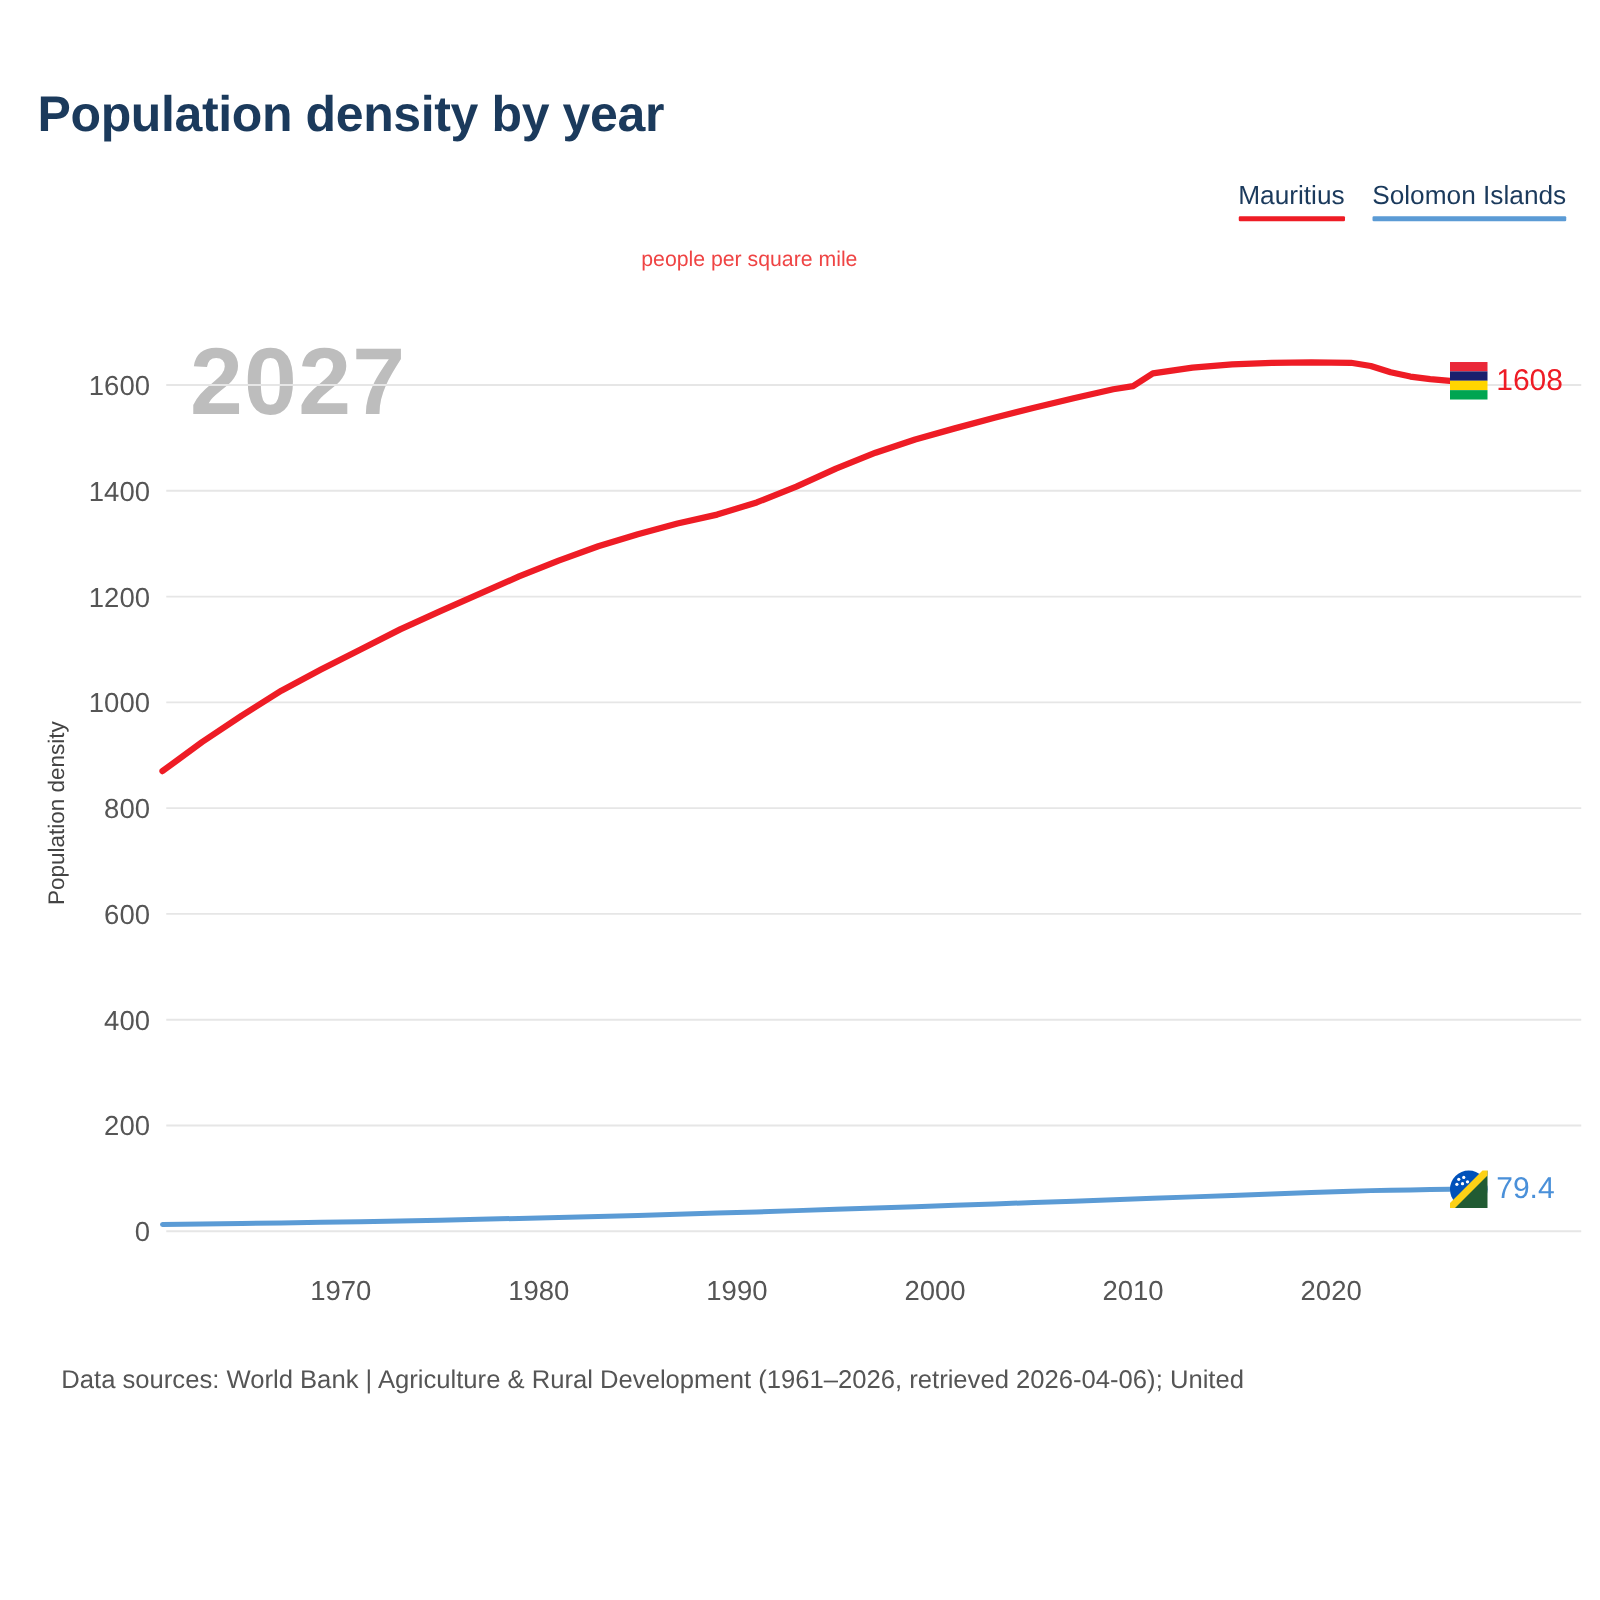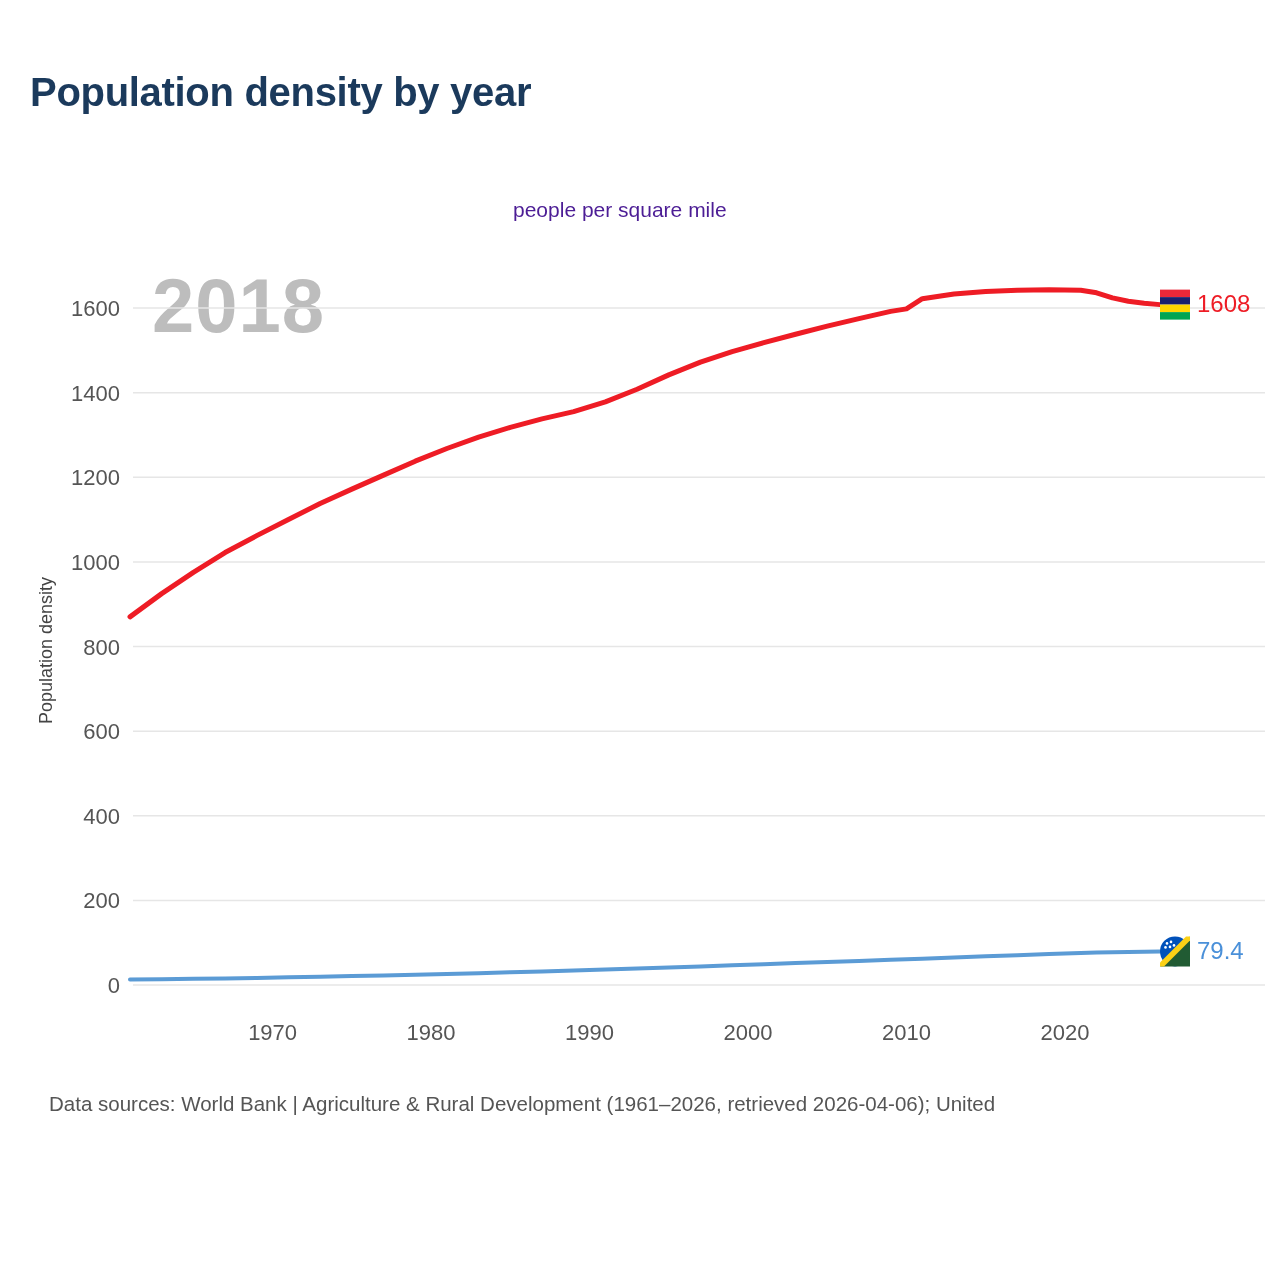--- a/index.html
+++ b/index.html
@@ -53,22 +53,22 @@
   .legend-rule {
     height: 4px;
     width: 100%;
     margin-top: 3px;
     border-radius: 1px;
   }
   .subtitle {
     position: absolute;
     left: 513px;
     top: 198px;
-    font-size: 21px;
-    color: #4c1d95;
+    font-size: 17px;
+    color: #ef4444;
     white-space: nowrap;
   }
   .watermark-year {
     position: absolute;
     left: 152px;
     top: 268px;
     font-size: 76px;
     font-weight: bold;
     color: #bdbdbd;
     letter-spacing: 1px;
@@ -124,24 +124,34 @@
   }
   .footer div { white-space: nowrap; }
 </style>
 </head>
 <body>
 
 <div id="page">
 
   <div class="chart-title">Population density by year</div>
 
+  <div class="legend">
+    <div class="legend-item">
+      <span class="legend-label">Mauritius</span>
+      <span class="legend-rule" style="background:#ee1c25"></span>
+    </div>
+    <div class="legend-item">
+      <span class="legend-label">Solomon Islands</span>
+      <span class="legend-rule" style="background:#5b9bd5"></span>
+    </div>
+  </div>
 
   <div class="subtitle">people per square mile</div>
 
-  <div class="watermark-year">2018</div>
+  <div class="watermark-year">2027</div>
 
   <div class="y-axis-title">Population density</div>
 
   <svg class="plot" width="1280" height="1060">
     <defs>
       <clipPath id="mu-clip">
           <circle cx="0" cy="0" r="15"></circle>
         </clipPath>
       <clipPath id="sb-clip">
           <circle cx="0" cy="0" r="15"></circle>

